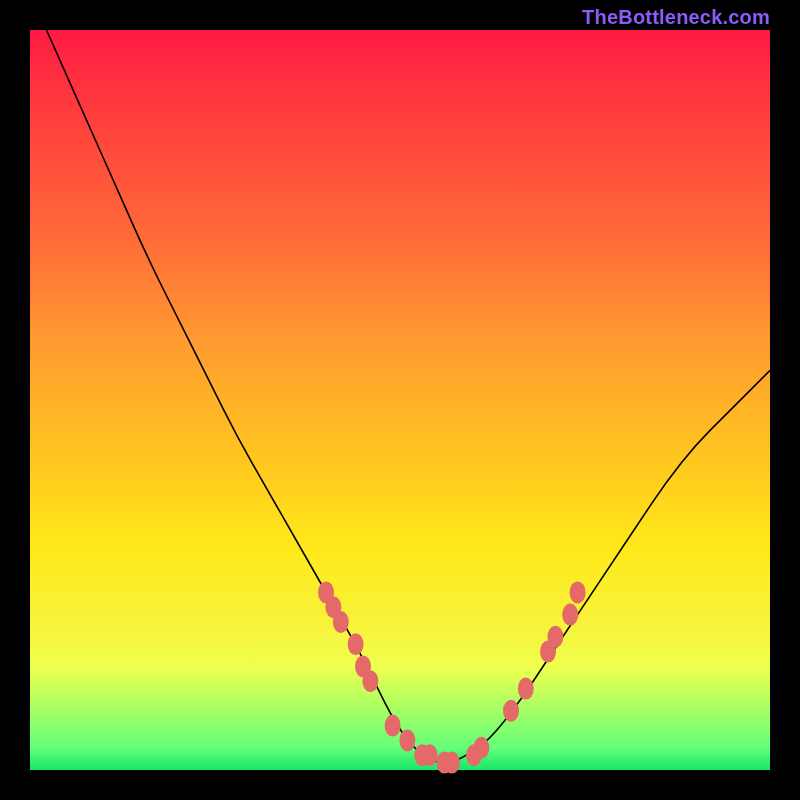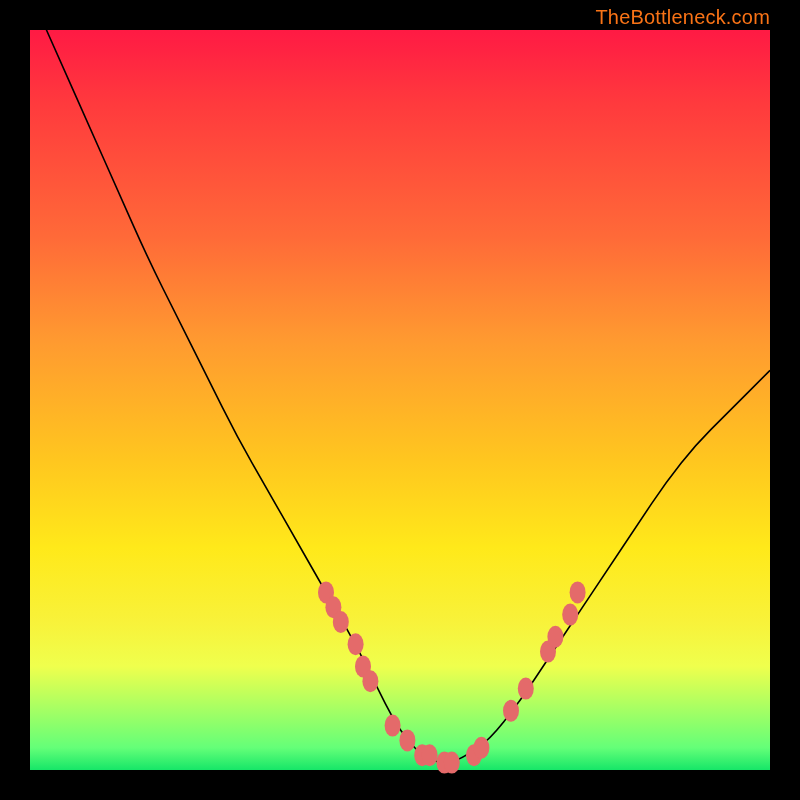--- a/index.html
+++ b/index.html
@@ -34,23 +34,23 @@
       #f8f23a 80%,
       #efff4d 86%,
       #64ff78 97%,
       #16e668 100%
     );
   }
   .watermark {
     position: absolute;
     top: 6px;
     right: 30px;
-    color: #f97316;
+    color: #8b5cf6;
     font-size: 20px;
-    font-weight: 400;
+    font-weight: 700;
     letter-spacing: 0.2px;
     user-select: none;
   }
   svg.curve {
     position: absolute;
     left: 0;
     top: 0;
     width: 740px;
     height: 740px;
     overflow: visible;

